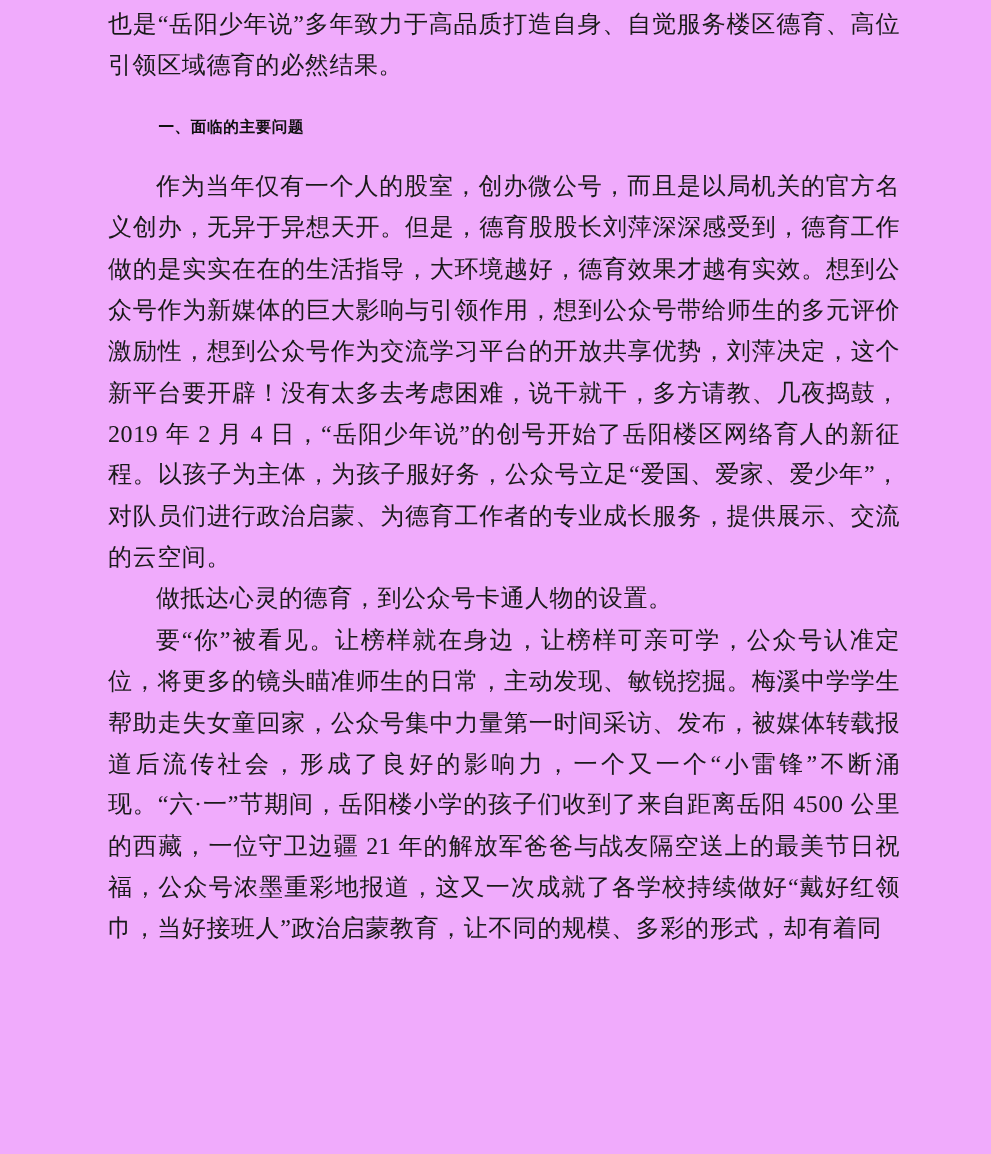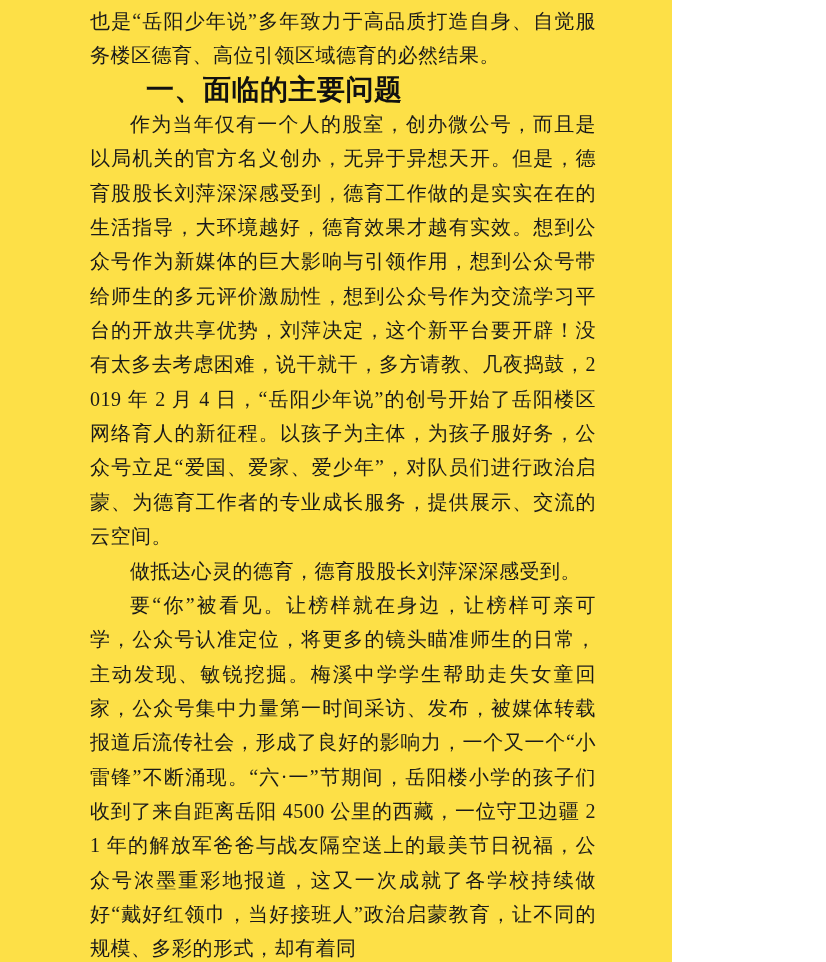--- a/index.html
+++ b/index.html
@@ -9,57 +9,57 @@
   }
   body {
     width: 826px;
     height: 962px;
     overflow: hidden;
     font-family: "Liberation Serif", "DejaVu Serif", serif;
     color: #1a1a1a;
   }
   .page {
     box-sizing: border-box;
-    width: 672px;
+    width: 826px;
     height: 962px;
     padding: 4px 76px 0 90px;
     overflow: hidden;
-    background: #fde047;
+    background: #f0abfc;
   }
   .para {
     margin: 0;
     font-size: 20px;
     line-height: 34.35px;
     text-align: justify;
     text-justify: inter-ideograph;
     word-break: break-all;
     letter-spacing: 0.5px;
   }
   .para.indent {
     text-indent: 2em;
   }
   .heading {
-    margin: 0;
+    margin: 16px;
     font-family: "Liberation Sans", "DejaVu Sans", sans-serif;
     font-weight: 700;
-    font-size: 28px;
+    font-size: 13px;
     line-height: 34.35px;
     color: #111111;
     text-indent: 2em;
     letter-spacing: 0.5px;
   }
 </style>
 </head>
 <body>
 
 <div class="page">
   <p class="para">也是“岳阳少年说”多年致力于高品质打造自身、自觉服务楼区德育、高位引领区域德育的必然结果。</p>
 
   <h2 class="heading">一、面临的主要问题</h2>
 
   <p class="para indent">作为当年仅有一个人的股室，创办微公号，而且是以局机关的官方名义创办，无异于异想天开。但是，德育股股长刘萍深深感受到，德育工作做的是实实在在的生活指导，大环境越好，德育效果才越有实效。想到公众号作为新媒体的巨大影响与引领作用，想到公众号带给师生的多元评价激励性，想到公众号作为交流学习平台的开放共享优势，刘萍决定，这个新平台要开辟！没有太多去考虑困难，说干就干，多方请教、几夜捣鼓，2019 年 2 月 4 日，“岳阳少年说”的创号开始了岳阳楼区网络育人的新征程。以孩子为主体，为孩子服好务，公众号立足“爱国、爱家、爱少年”，对队员们进行政治启蒙、为德育工作者的专业成长服务，提供展示、交流的云空间。</p>
 
 
 
-  <p class="para indent">做抵达心灵的德育，德育股股长刘萍深深感受到。</p>
+  <p class="para indent">做抵达心灵的德育，到公众号卡通人物的设置。</p>
 
   <p class="para indent">要“你”被看见。让榜样就在身边，让榜样可亲可学，公众号认准定位，将更多的镜头瞄准师生的日常，主动发现、敏锐挖掘。梅溪中学学生帮助走失女童回家，公众号集中力量第一时间采访、发布，被媒体转载报道后流传社会，形成了良好的影响力，一个又一个“小雷锋”不断涌现。“六·一”节期间，岳阳楼小学的孩子们收到了来自距离岳阳 4500 公里的西藏，一位守卫边疆 21 年的解放军爸爸与战友隔空送上的最美节日祝福，公众号浓墨重彩地报道，这又一次成就了各学校持续做好“戴好红领巾，当好接班人”政治启蒙教育，让不同的规模、多彩的形式，却有着同</p>
 </div>
 
 </body></html>

